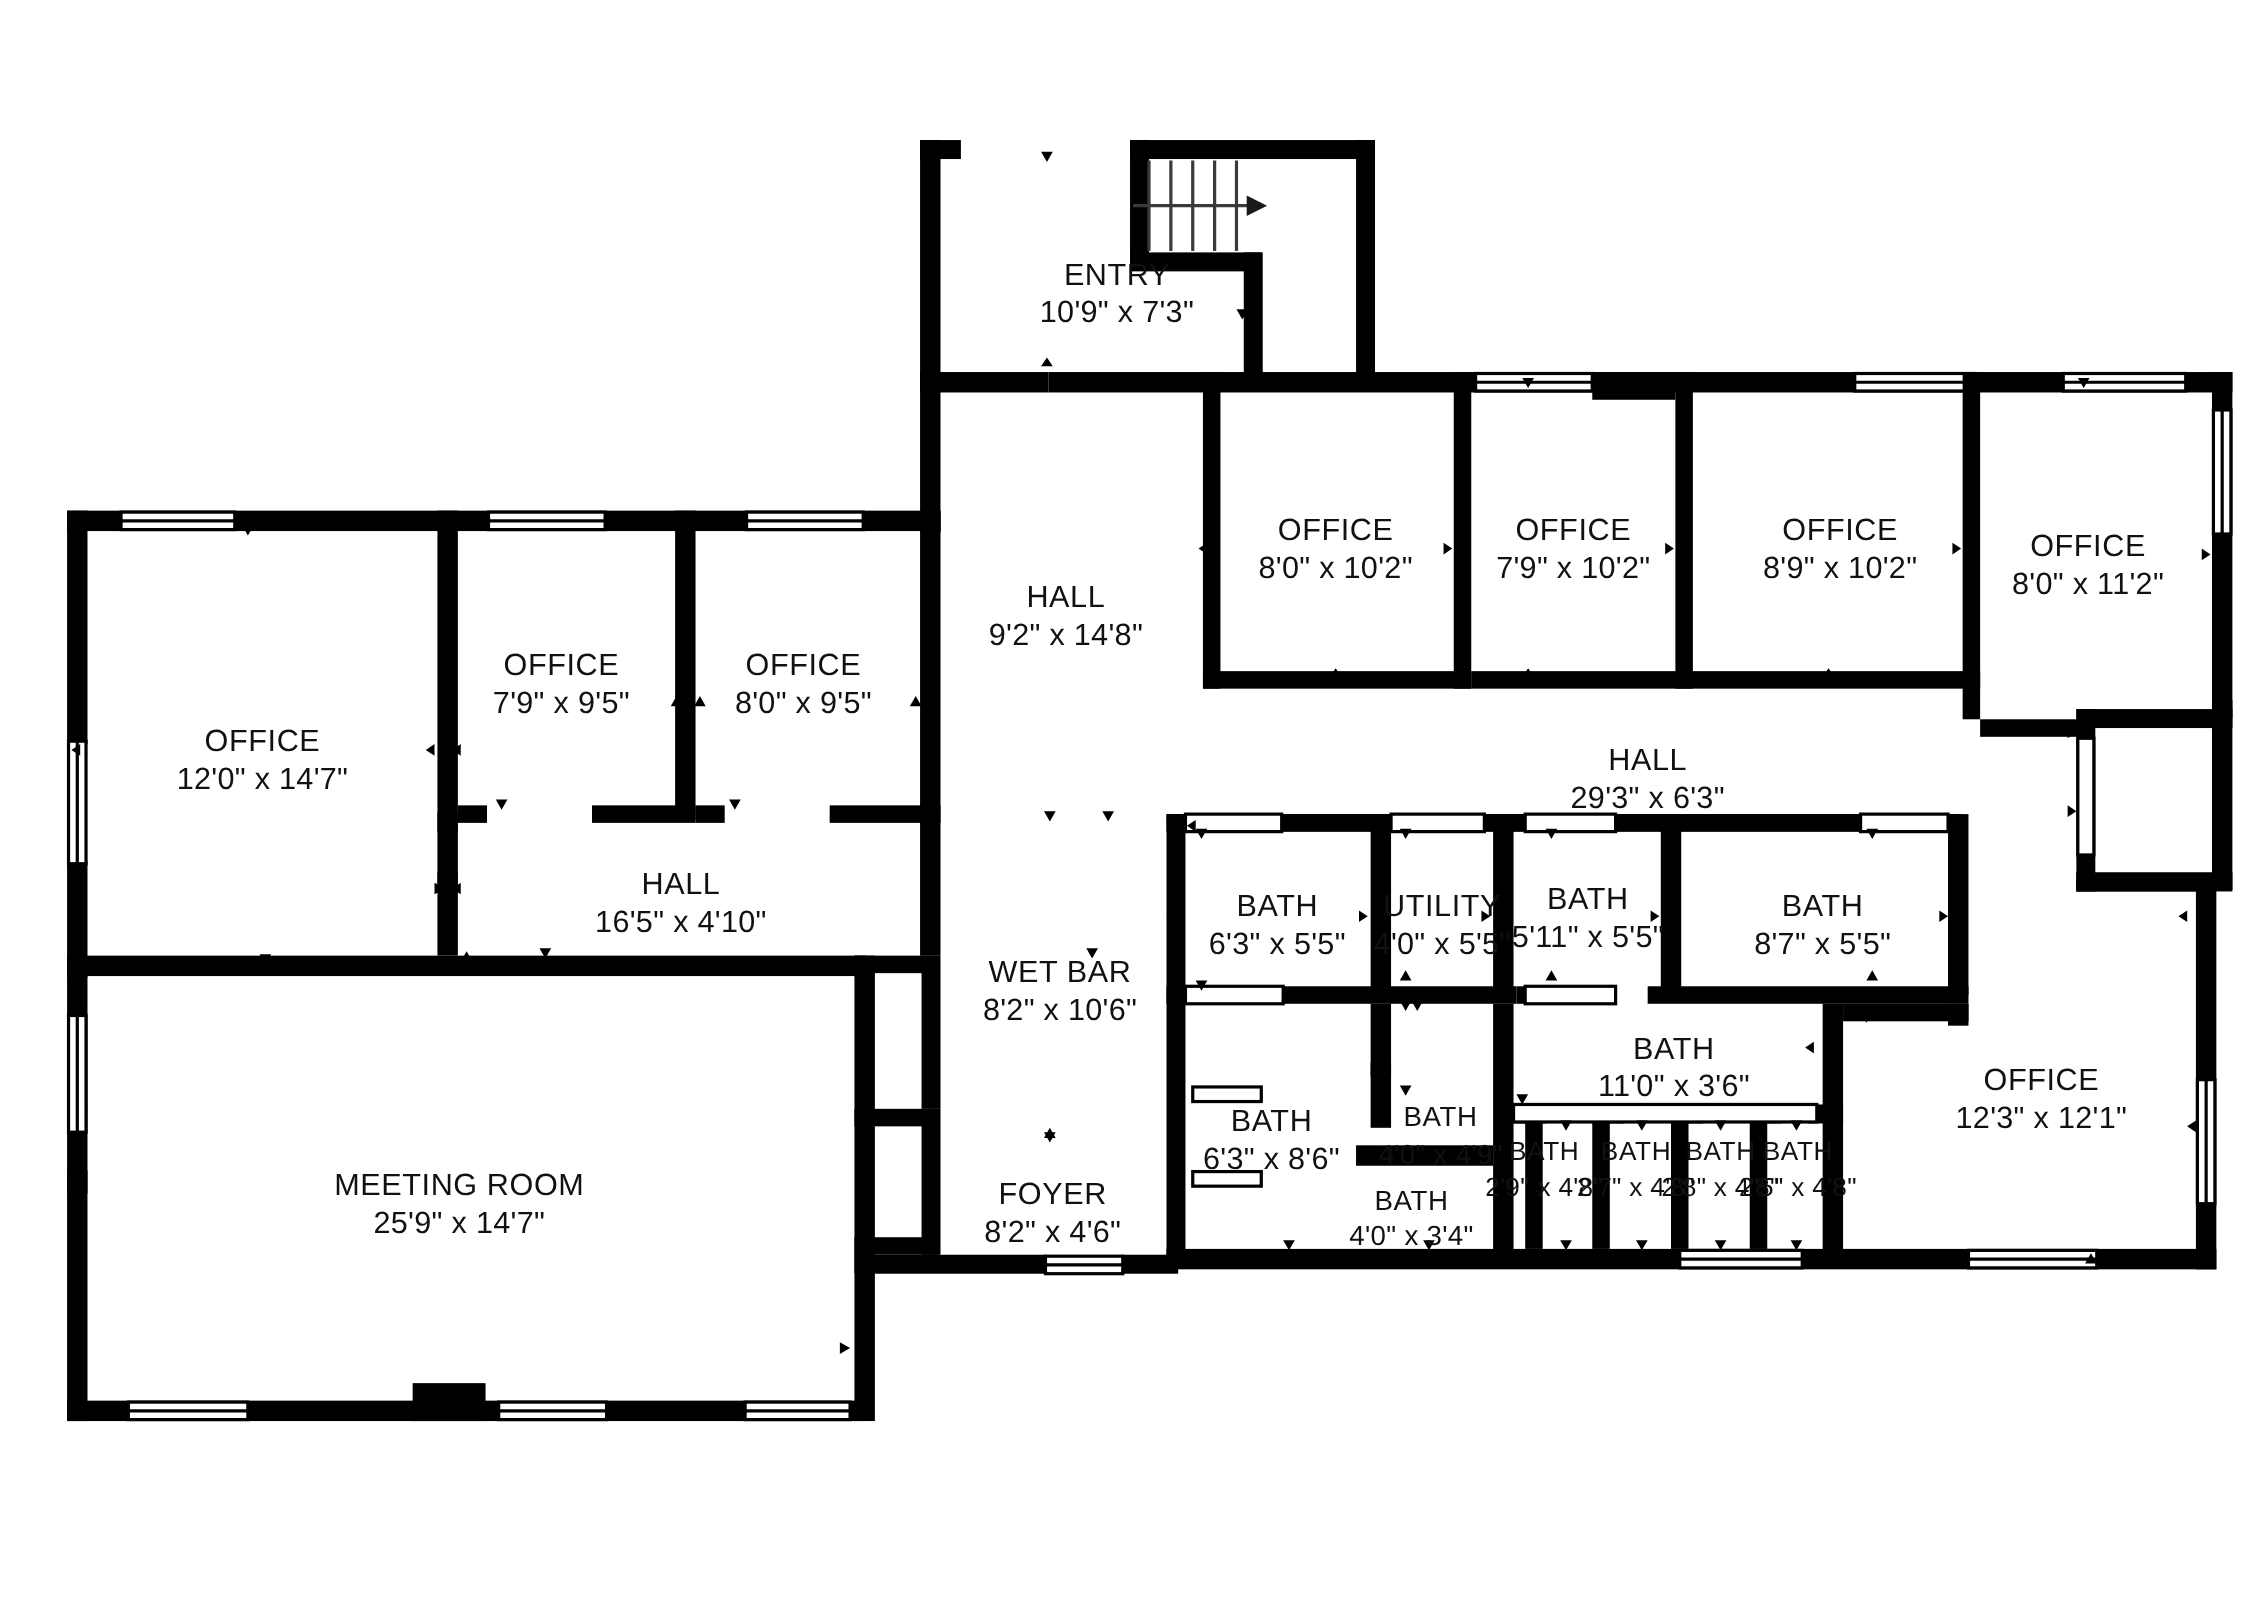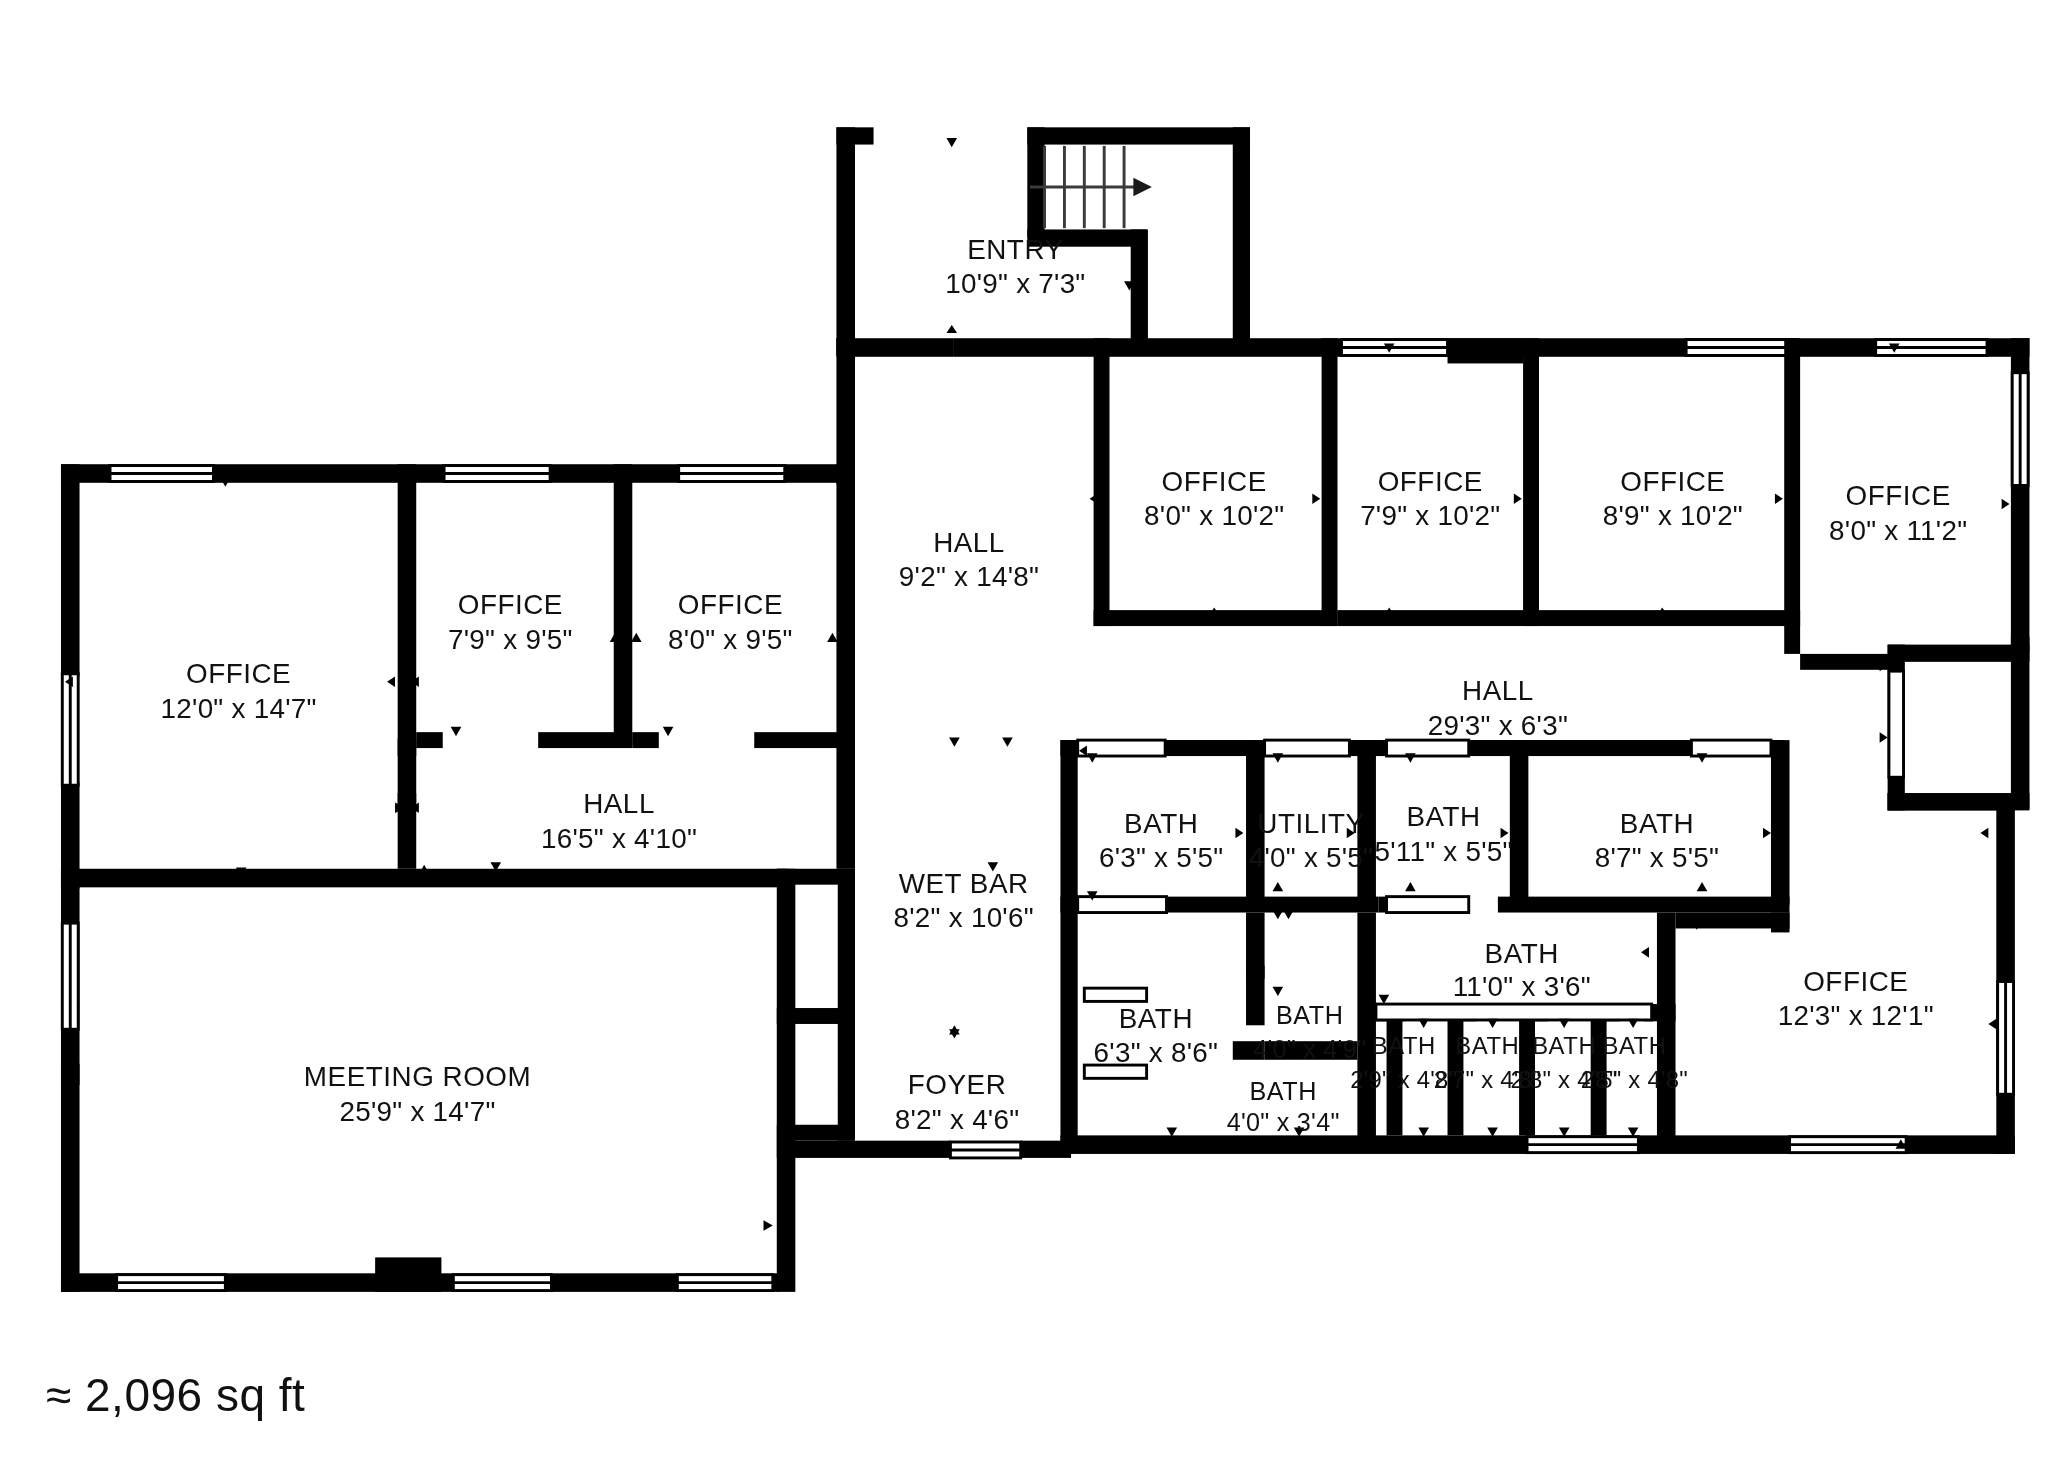--- a/index.html
+++ b/index.html
@@ -461,14 +461,13 @@
     </g>
 
     <g>
       <text class="label-name" x="315" y="819">MEETING ROOM</text>
       <text class="label-dim" x="315" y="845">25'9" x 14'7"</text>
     </g>
 
   </g>
 </svg>
 
-<div id="area-footer">≈ 2,096 sq ft</div>
 </div>
 
 </body></html>

